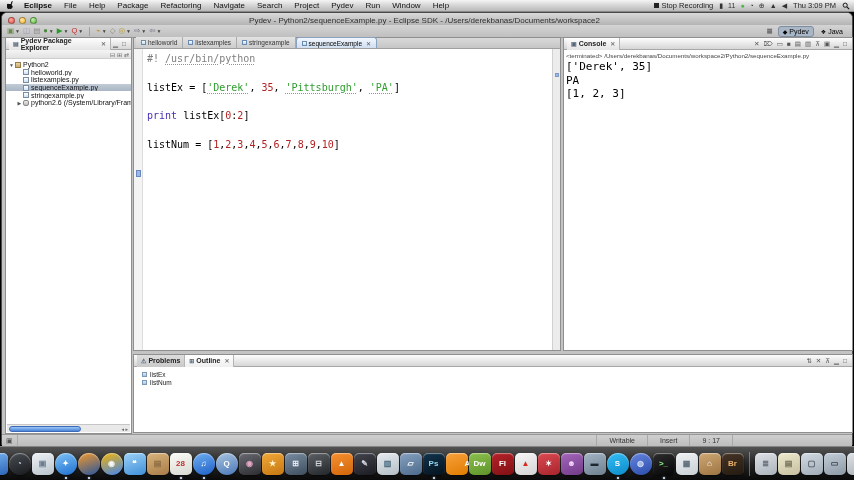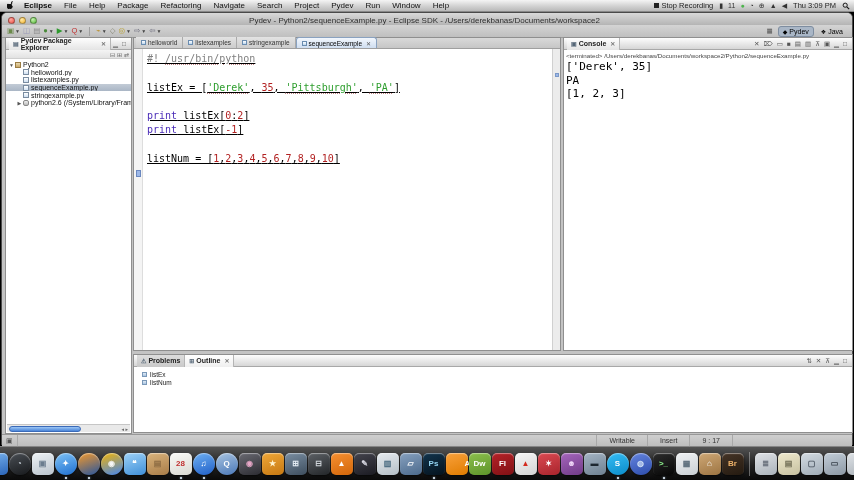--- a/index.html
+++ b/index.html
@@ -86,21 +86,21 @@
     border-bottom:1px solid #9f9f9f; display:flex; align-items:flex-end; padding-left:2px;}
   .etab { display:flex; align-items:center; gap:2px; height:11px; padding:0 5px;
     font-size:6.5px; color:#333; border-right:1px solid #aaa; background:linear-gradient(#e3e3e3,#cccccc); }
   .etab .fico { width:5px; height:5px; background:linear-gradient(#fff,#bcd6ee); border:1px solid #6a8cb0;}
   .etab.active { background:linear-gradient(#f2f7fd,#cfdef0); border:1px solid #8aa2c0; border-bottom:none;
     border-radius:3px 3px 0 0; color:#000; }
   .etab .cl { font-size:6px; color:#555; margin-left:2px;}
   .edbody { position:absolute; top:11px; bottom:0; left:0; right:0; display:flex; background:#fff;}
   .ruler { width:9px; background:#f4f4f4; border-right:1px solid #ddd; position:relative;}
   .rmark { position:absolute; left:2px; top:121px; width:5px; height:7px; background:#9db8e8; border:1px solid #6a88c0;}
-  .codewrap { flex:1; position:relative; overflow:hidden;text-decoration:underline; }
+  .codewrap { flex:1; position:relative; overflow:hidden; }
   .code { font-family:"DejaVu Sans Mono", monospace; font-size:10px; line-height:14.3px;
     padding-top:3px; color:#000; }
   .cline { height:14.3px; white-space:pre; padding-left:4px;}
   .cline.current { background:#e7f1fd; }
   .cmt { color:#7f7f7f; }
   .kw { color:#4b2db8; }
   .num { color:#b22222; }
   .str { color:#2e9e2e; }
   .u { text-decoration:underline dotted #bb8080; text-underline-offset:2px; }
   .selx { background:#b8d6f8; }
@@ -340,21 +340,20 @@
         <div class="ruler">
           <div class="rmark"></div>
         </div>
         <div class="codewrap">
           <div class="code" id="code">
               <div class="cline"><span class="cmt">#! </span><span class="cmt u">/usr/bin/python</span></div>
               <div class="cline"></div>
               <div class="cline"><span>listEx = [</span><span class="str u">'Derek'</span><span>, </span><span class="num">35</span><span>, </span><span class="str u">'Pittsburgh'</span><span>, </span><span class="str u">'PA'</span><span>]</span></div>
               <div class="cline"></div>
               <div class="cline"><span class="kw">print</span><span> listEx[</span><span class="num">0</span><span>:</span><span class="num">2</span><span>]</span></div>
-              <div class="cline"><span class="kw">print</span><span> listEx[</span><span class="num">-1</span><span>]</span></div>
               <div class="cline"></div>
               <div class="cline"><span>listNum = [</span><span class="num">1</span><span>,</span><span class="num">2</span><span>,</span><span class="num">3</span><span>,</span><span class="num">4</span><span>,</span><span class="num">5</span><span>,</span><span class="num">6</span><span>,</span><span class="num">7</span><span>,</span><span class="num">8</span><span>,</span><span class="num">9</span><span>,</span><span class="num">10</span><span>]</span></div>
             </div>
         </div>
         <div class="overview">
           <div class="omark"></div>
         </div>
       </div>
     </div>
 

